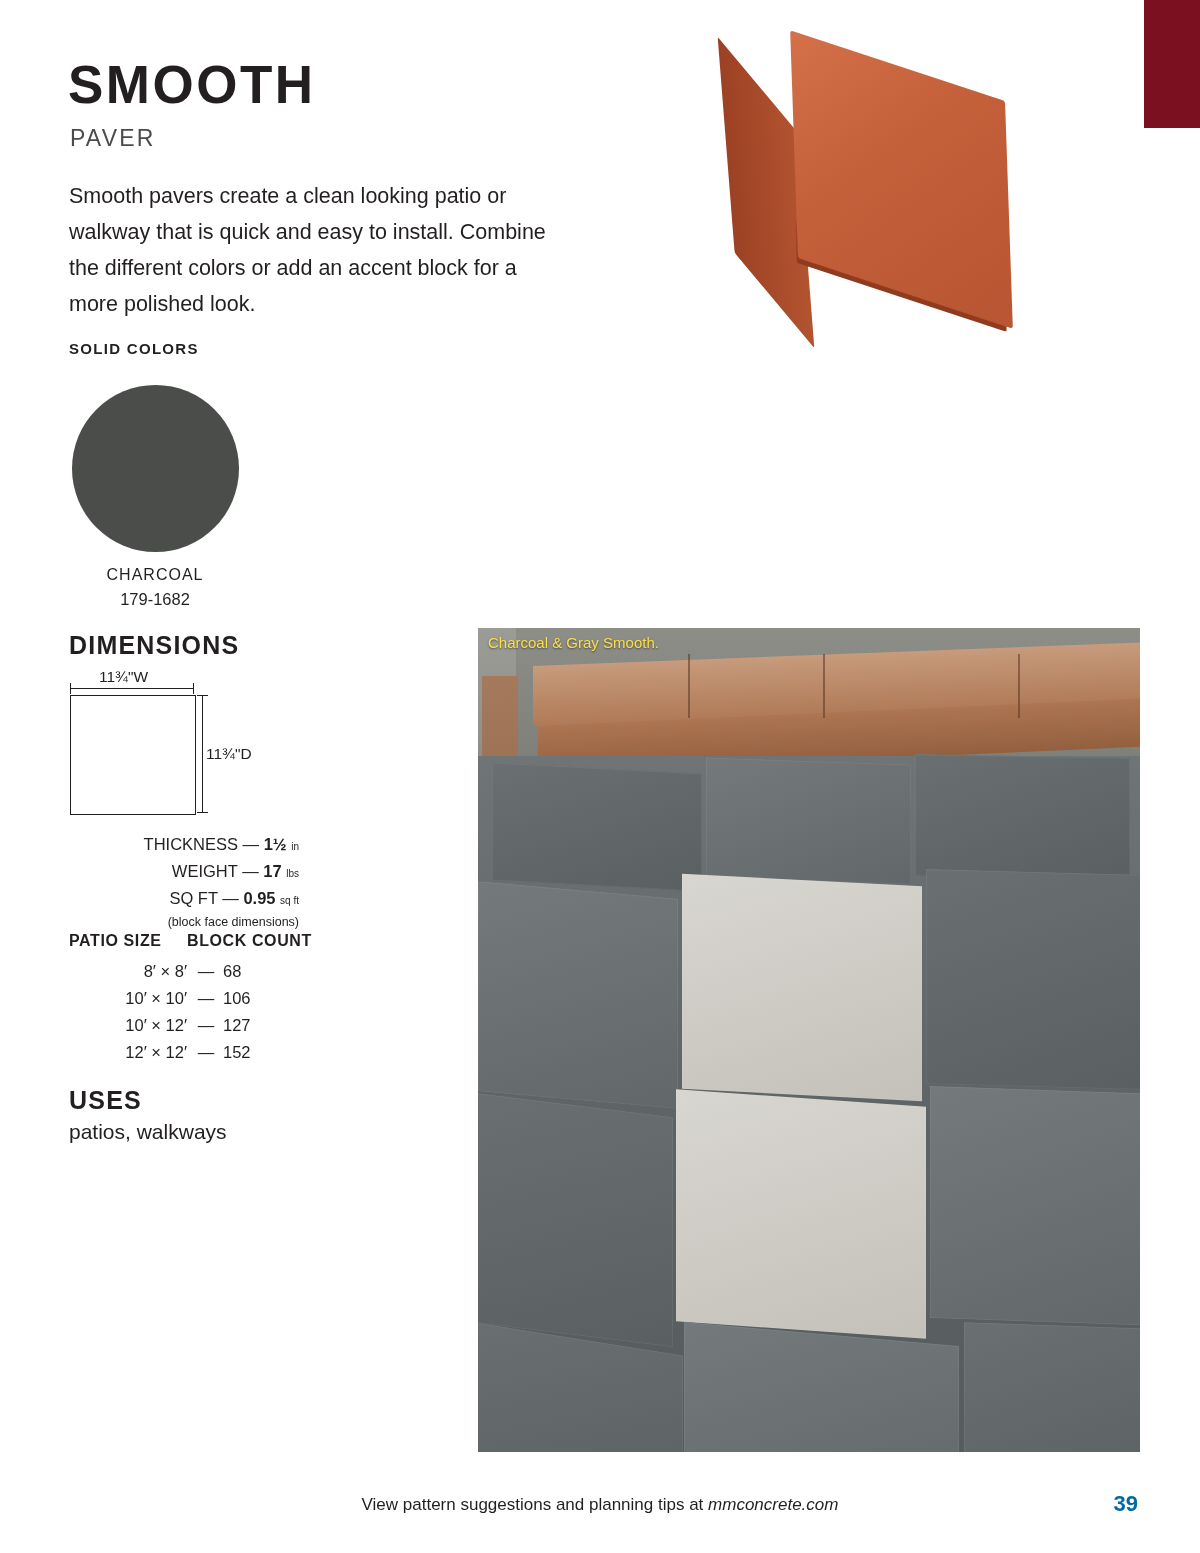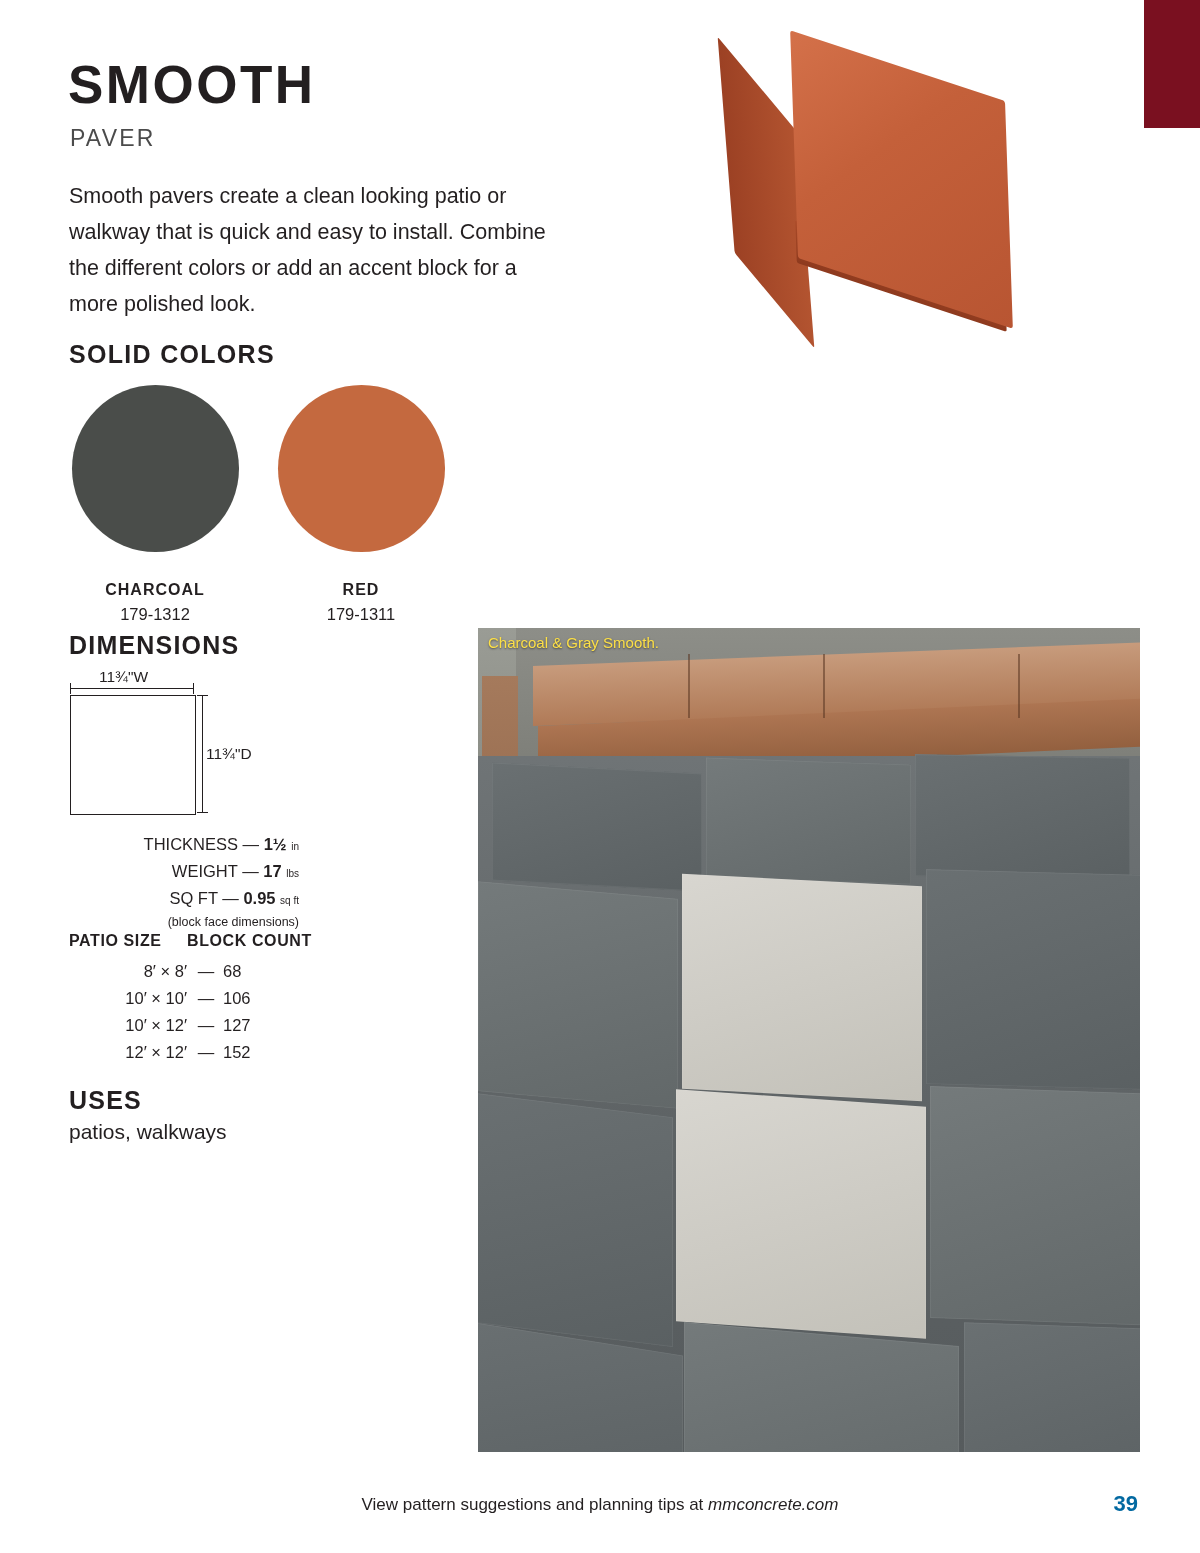--- a/index.html
+++ b/index.html
@@ -92,21 +92,21 @@
     width: 80px;
     height: 195px;
     background: linear-gradient(90deg, #9c4124 0%, #b35430 100%);
     transform: skewY(52deg) rotate(-5deg);
     border-radius: 2px;
   }
 
   
   .sec-heading {
     position: absolute;
-    font-size: 25px;
+    font-size: 15px;
     font-weight: bold;
     letter-spacing: 1.3px;
     color: #231f20;
   }
   #solid-colors-heading { left: 69px; top: 340px; }
   #dimensions-heading  { left: 69px; top: 631px; font-size: 25px; letter-spacing: 1.2px;}
   #uses-heading        { left: 69px; top: 1086px; font-size: 25px; letter-spacing: 1.2px;}
 
   
   .swatches {
@@ -124,23 +124,23 @@
   .swatch:nth-child(1) { left: 0; }
   .swatch:nth-child(2) { left: 206px; }
   .swatch:nth-child(3) { left: 415px; }
   .swatch-circle {
     width: 167px;
     height: 167px;
     border-radius: 50%;
     margin: 0 auto;
   }
   .swatch-name {
-    margin-top: 29px;
+    margin-top: 14px;
     font-size: 16px;
-    font-weight: bold;
+    font-weight: normal;
     letter-spacing: 1px;
   }
   .swatch-sku {
     margin-top: 6px;
     font-size: 16.5px;
     font-weight: 300;
   }
 
   
   .dim-box {
@@ -368,26 +368,21 @@
   <div class="hero-edge2"></div>
   <div class="hero-edge"></div>
   <div class="hero-face"></div>
 </div>
 
 <div class="sec-heading" id="solid-colors-heading">SOLID COLORS</div>
 <div class="swatches">
   <div class="swatch">
     <div class="swatch-circle" style="background:#4a4d4a"></div>
     <div class="swatch-name">CHARCOAL</div>
-    <div class="swatch-sku">179-1312</div>
-  </div>
-  <div class="swatch">
-    <div class="swatch-circle" style="background:#c4693f"></div>
-    <div class="swatch-name">RED</div>
-    <div class="swatch-sku">179-1311</div>
+    <div class="swatch-sku">179-1682</div>
   </div>
 </div>
 
 <div class="sec-heading" id="dimensions-heading">DIMENSIONS</div>
 <div class="dim-w-label">11¾"W</div>
 <div class="tick-h"></div>
 <div class="tick-h-l"></div>
 <div class="tick-h-r"></div>
 <div class="dim-box"></div>
 <div class="tick-v"></div>

